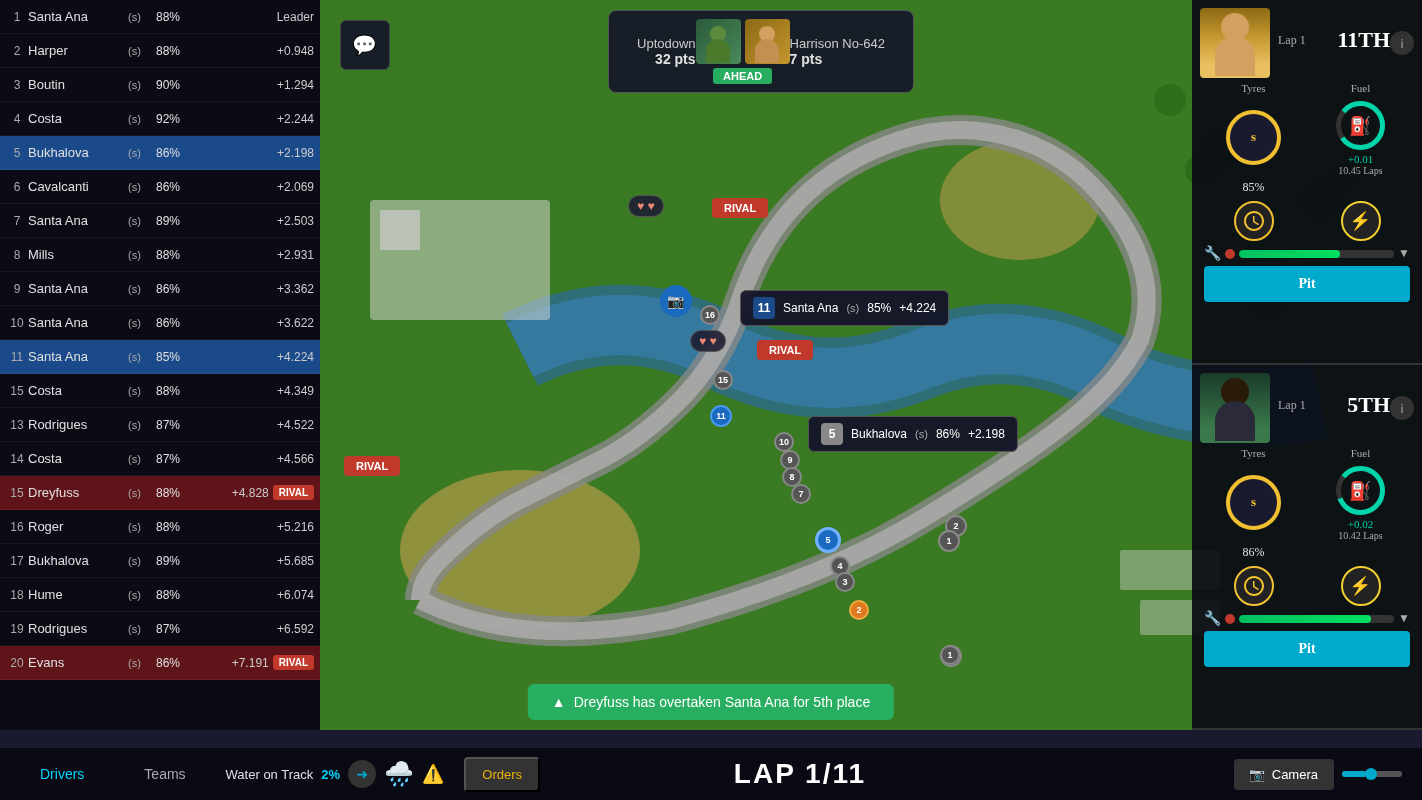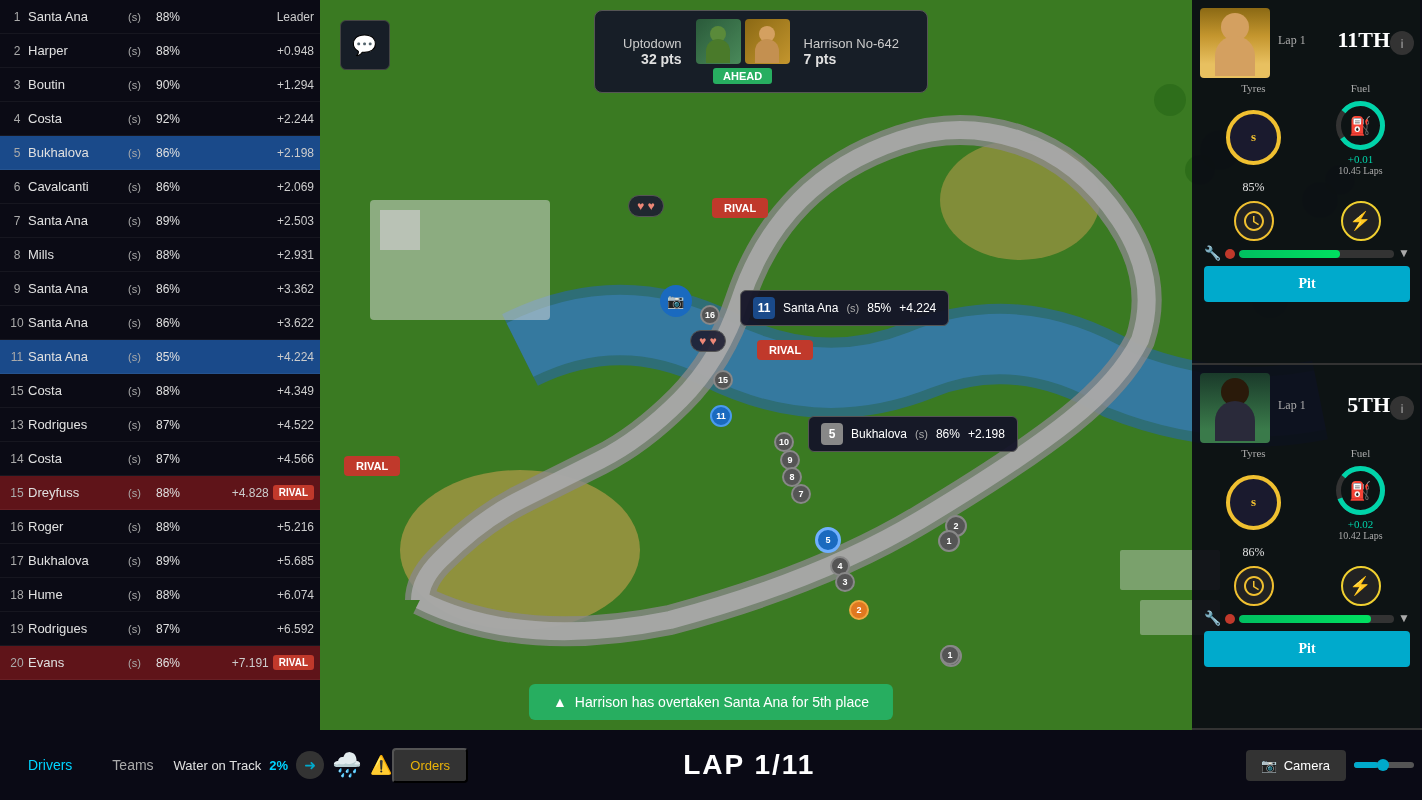--- a/index.html
+++ b/index.html
@@ -355,25 +355,26 @@
       cursor: pointer;
       border-radius: 4px;
       margin: 4px;
     }
 
     
     #bottom-bar {
       position: absolute;
       left: 0; bottom: 0;
       width: 1422px;
-      height: 70px;
+      height: 52px;
       background: rgba(10, 10, 20, 0.95);
       display: flex;
       align-items: center;
-      padding: 0 8px;
+      padding: 0 20px;
+      gap: 20px;
     }
 
     .tab-btn {
       padding: 8px 20px;
       border-radius: 4px;
       font-size: 14px;
       font-weight: 500;
       cursor: pointer;
     }
 
@@ -485,21 +486,21 @@
       cursor: pointer;
       margin-right: 20px;
     }
 
     .comparison-box {
       background: rgba(20,20,40,0.9);
       border: 1px solid #555;
       border-radius: 8px;
       display: flex;
       align-items: center;
-      gap: 14px;
+      gap: 0;
       padding: 8px 28px;
     }
 
     .comp-left {
       text-align: right;
     }
 
     .comp-platform {
       color: #ccc;
       font-size: 13px;
@@ -1086,21 +1087,21 @@
     </div>
     <div class="comp-right">
       <div class="comp-name">Harrison No-642</div>
       <div class="comp-pts">7 pts</div>
     </div>
   </div>
 </div>
 
 <div class="notification-bar">
   <span>▲</span>
-  <span>Harrison has overtaken Santa Ana for 5th place</span>
+  <span>Dreyfuss has overtaken Santa Ana for 5th place</span>
 </div>
 
 <div id="bottom-bar">
   <button class="tab-btn tab-active">Drivers</button>
   <button class="tab-btn tab-inactive">Teams</button>
 
   <div class="bottom-info">
     <span>Water on Track</span>
     <span style="color:#00d4ff;font-weight:bold;">2%</span>
     <div class="arrow-circle">➜</div>

